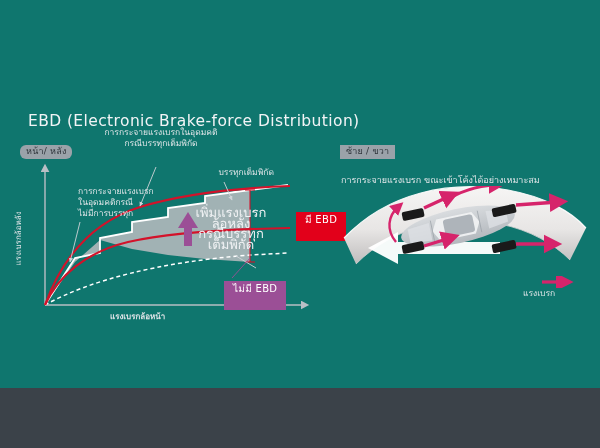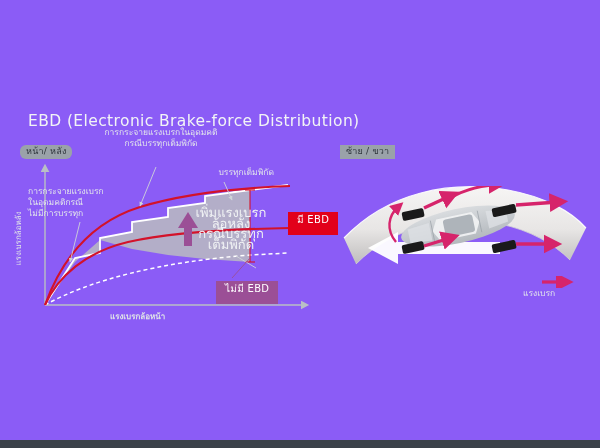--- a/index.html
+++ b/index.html
@@ -11,22 +11,22 @@
     width: 600px;
     height: 448px;
     overflow: hidden;
     font-family: "DejaVu Sans", "Liberation Sans", sans-serif;
     color: #e9ecef;
     position: relative;
   }
   #stage {
     position: absolute;
     left: 0; top: 0;
-    width: 600px; height: 440px;
-    background: #8b5cf6;
+    width: 600px; height: 388px;
+    background: #0f766e;
   }
 
   
   #title {
     position: absolute;
     left: 28px;
     top: 112px;
     font-size: 15.5px;
     letter-spacing: 0.4px;
     color: #f2f4f6;
@@ -52,36 +52,37 @@
   .anno {
     position: absolute;
     font-size: 8.5px;
     line-height: 11px;
     color: #e4e8eb;
     white-space: pre-line;
   }
 
   #anno-ideal-loaded { left: 86px; top: 127px; width: 150px; text-align: center; }
   #anno-full-load    { left: 178px; top: 167px; width: 96px;  text-align: right; }
-  #anno-ideal-unloaded { left: 28px; top: 186px; width: 86px; text-align: left; }
+  #anno-ideal-unloaded { left: 44px; top: 186px; width: 86px; text-align: left; padding-left: 34px; }
   #anno-increase-rear { left: 188px; top: 208px; width: 86px; text-align: center;
                         color: #f0f2f4; font-size: 13px; line-height: 10.5px; }
   #anno-no-load      { left: 214px; top: 258px; width: 100px; text-align: right; }
   #anno-right-desc   { left: 341px; top: 175px; width: 240px; font-size: 9px; }
   #anno-brake-force-legend { left: 523px; top: 288px; width: 70px; font-size: 8.5px; }
 
   
   .chip {
     position: absolute;
     font-size: 10px;
     color: #ffffff;
-    padding: 3px 9px 10px 9px;
+    padding: 3px 9px 16px 9px;
     line-height: 1;
     white-space: nowrap;
     letter-spacing: 0.3px;
+    margin-left: 8px;
   }
   #chip-with-ebd    { left: 288px; top: 212px; background: #e2001a; }
   #chip-without-ebd { left: 216px; top: 281px; background: #9b4f96; }
 
   
   #axis-y-label {
     position: absolute;
     left: -22px;
     top: 232px;
     width: 80px;
@@ -191,20 +192,21 @@
 
   <div class="chip" id="chip-with-ebd">มี EBD</div>
 
   <div class="chip" id="chip-without-ebd">ไม่มี EBD</div>
 
   <div id="axis-y-label">แรงเบรกล้อหลัง</div>
   <div id="axis-x-label">แรงเบรกล้อหน้า</div>
 
   <div class="badge-tag" id="badge-left-right">ซ้าย / ขวา</div>
 
+  <div class="anno" id="anno-right-desc">การกระจายแรงเบรก ขณะเข้าโค้งได้อย่างเหมาะสม</div>
 
   <svg id="car-svg" width="250" height="130" viewBox="0 0 250 130">
     <defs>
       <marker id="pinkArrow" markerWidth="7" markerHeight="7" refX="2.5" refY="2.8" orient="auto">
         <path d="M0,0 L5.5,2.8 L0,5.6 z" fill="#d6246b"></path>
       </marker>
       <linearGradient id="roadGrad" x1="0" y1="0" x2="0" y2="1">
         <stop offset="0%" stop-color="#f6f5f4"></stop>
         <stop offset="55%" stop-color="#e8e6e5"></stop>
         <stop offset="100%" stop-color="#bfbdbd"></stop>

